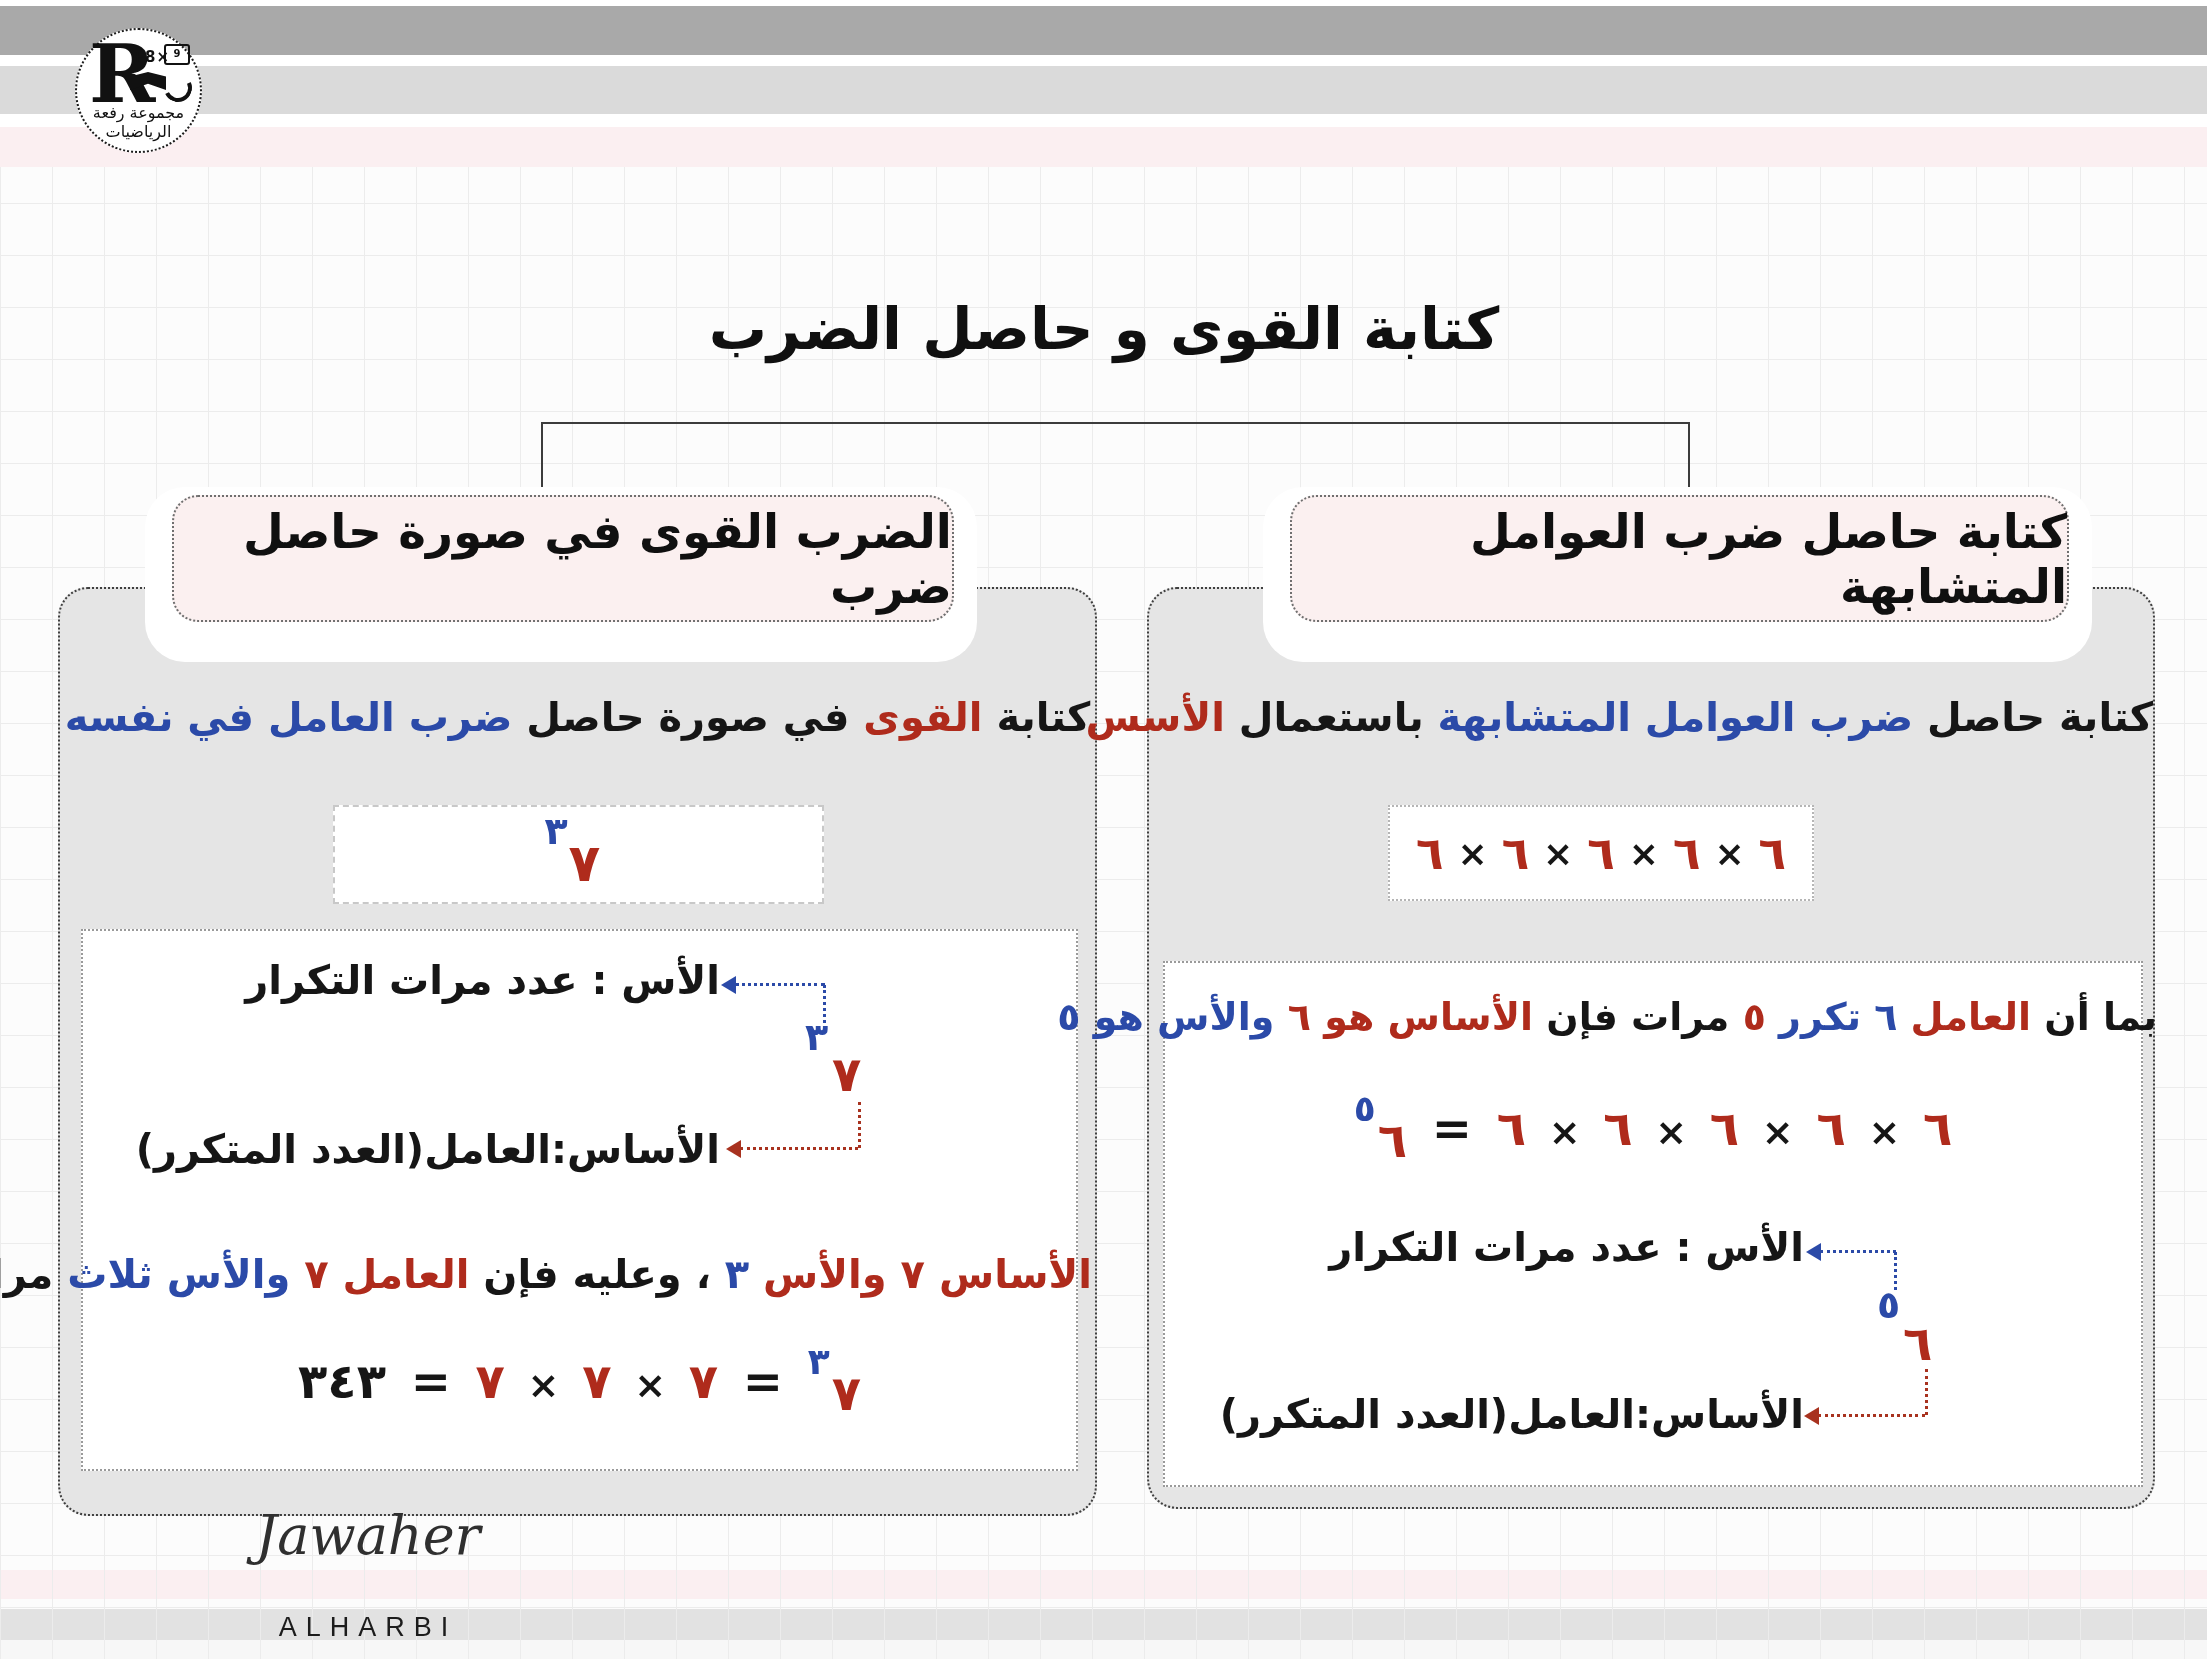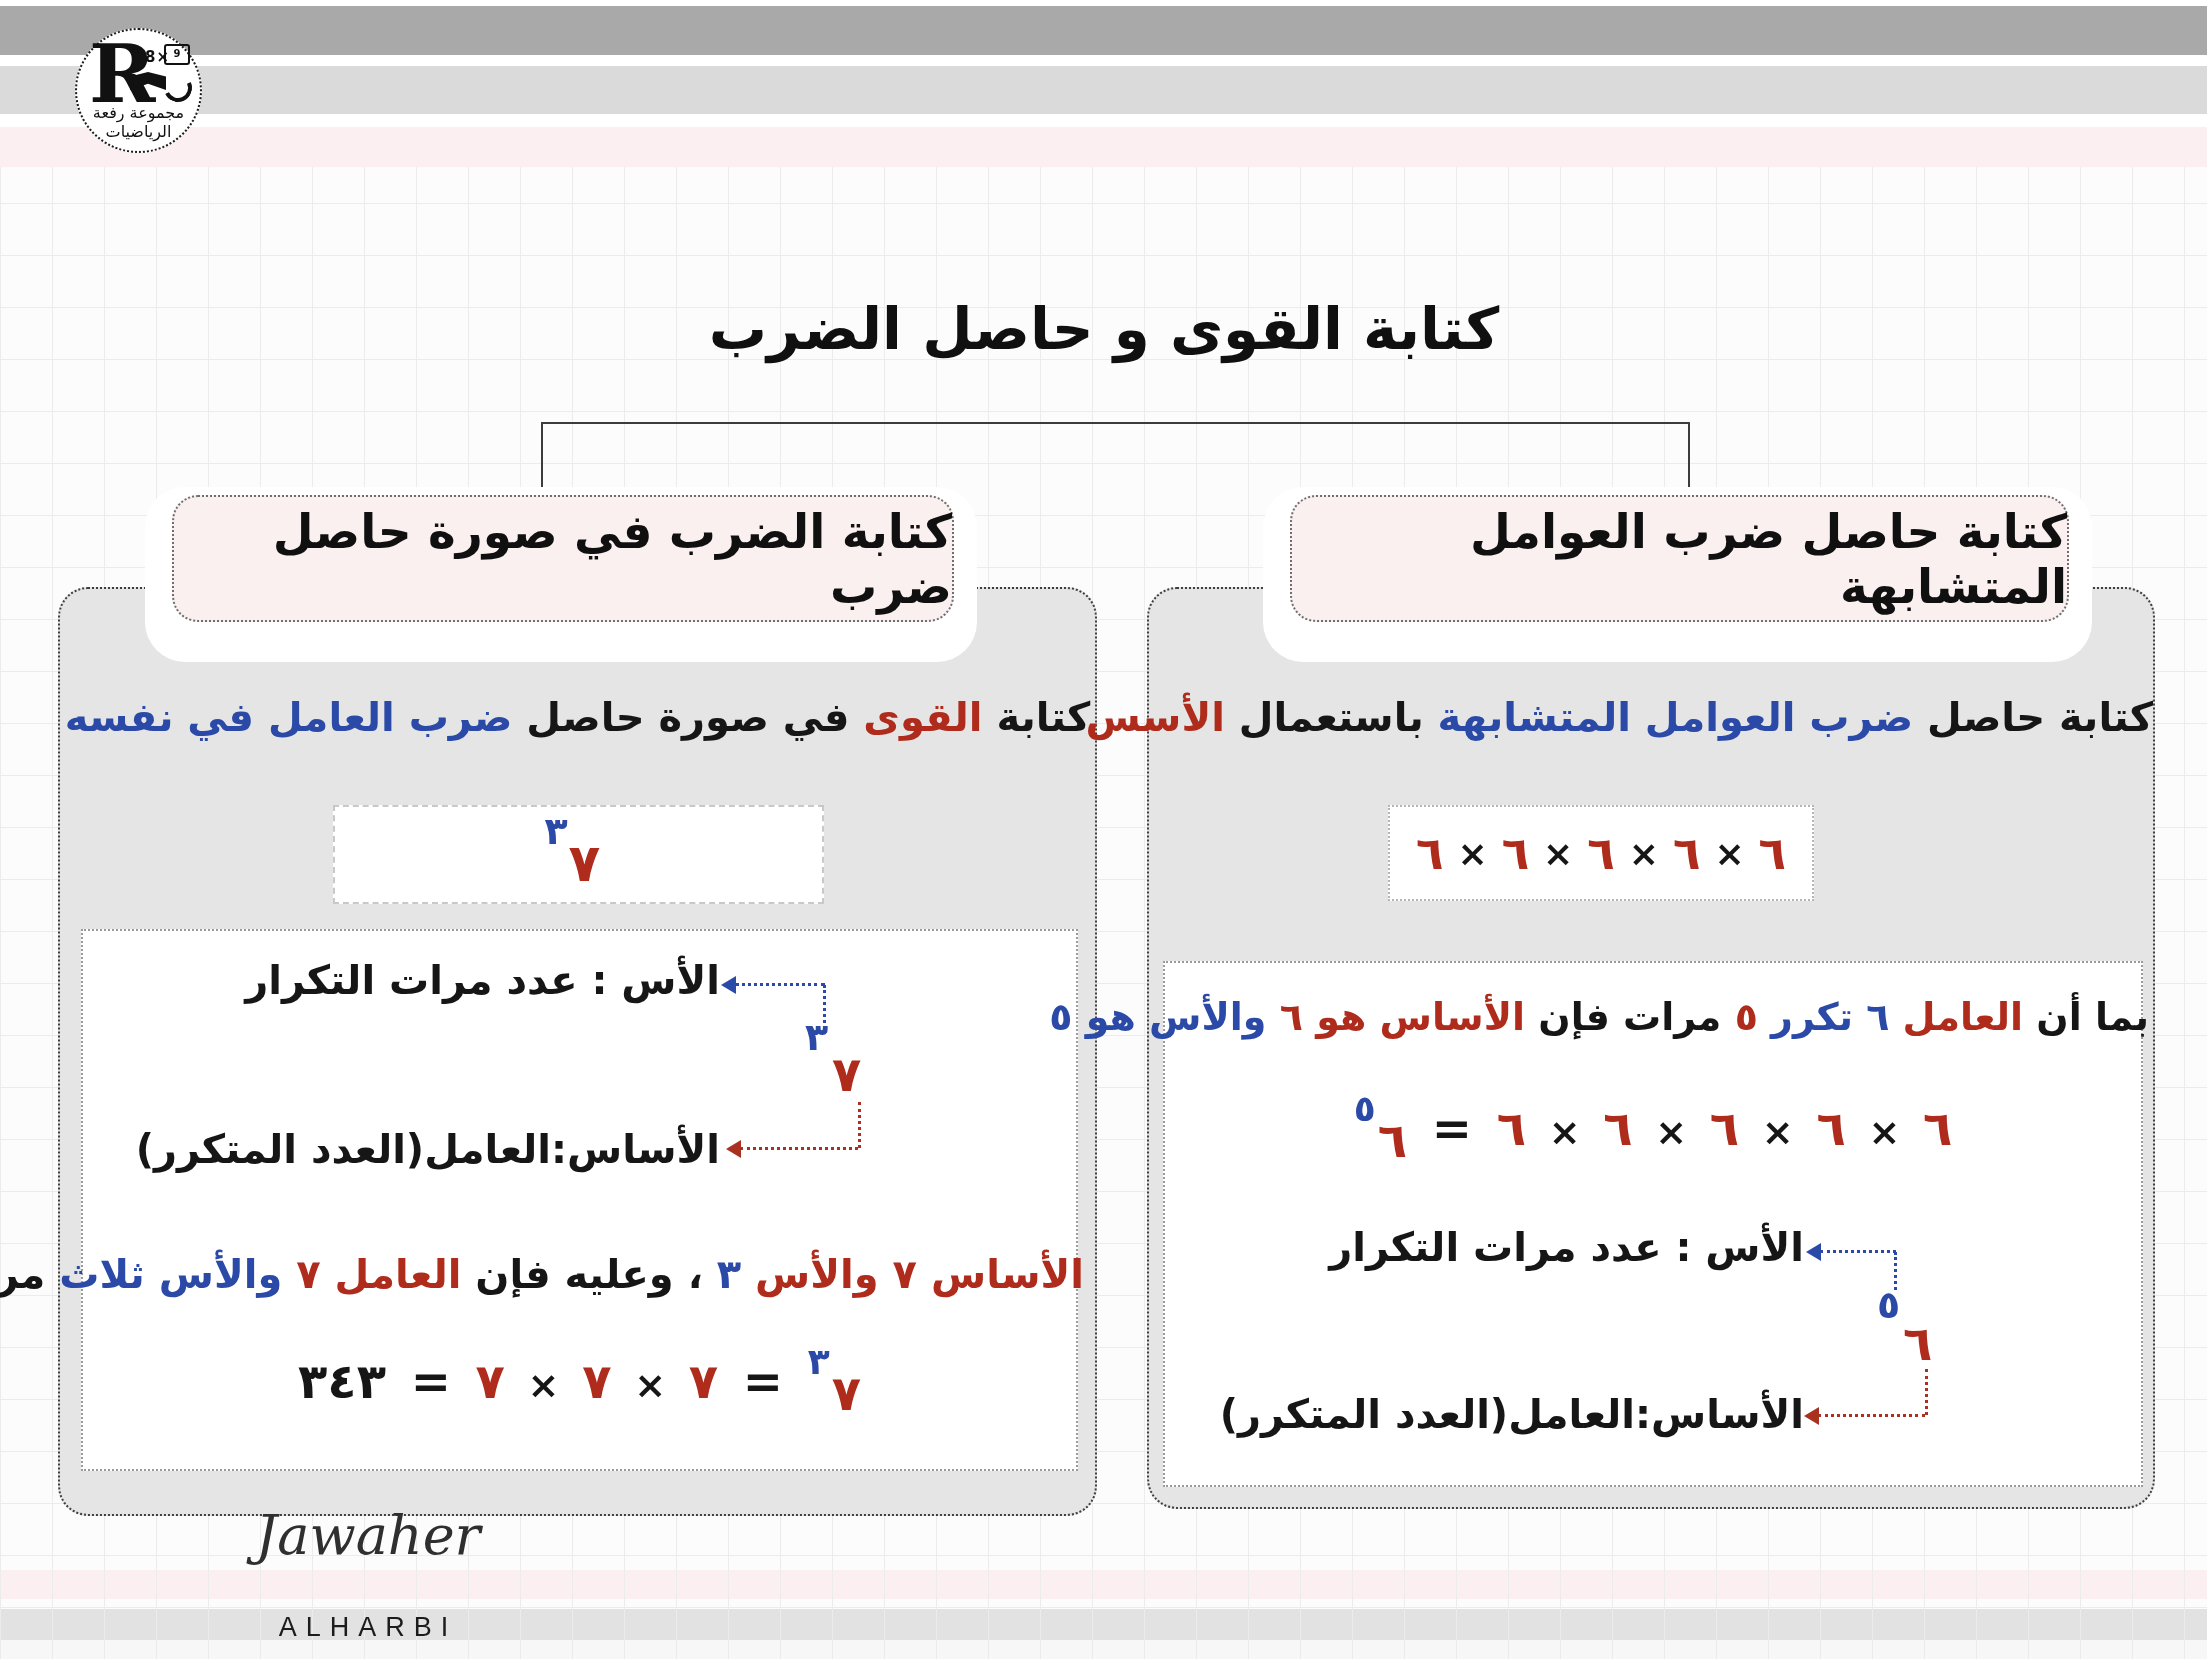--- a/index.html
+++ b/index.html
@@ -69,21 +69,21 @@
   
   .dlabel{position:absolute;font-size:40px;font-weight:700;color:#161616;white-space:nowrap;}
   .hline{position:absolute;height:0;border-top:3px dotted;}
   .vline{position:absolute;width:0;border-left:3px dotted;}
   .ahead{position:absolute;width:0;height:0;border-top:9px solid transparent;border-bottom:9px solid transparent;}
   .c-blue{border-color:#2b4aa8;} .c-red{border-color:#a8321f;}
   .ahead.c-blue{border-right:15px solid #2b4aa8;border-top-color:transparent;border-bottom-color:transparent;}
   .ahead.c-red{border-right:15px solid #a8321f;border-top-color:transparent;border-bottom-color:transparent;}
   .digit{position:absolute;font-weight:700;}
   
-  .ib-sentence{position:absolute;left:8px;width:100%;text-align:center;font-size:38px;font-weight:700;white-space:nowrap;}
+  .ib-sentence{position:absolute;left:16px;width:100%;text-align:center;font-size:38px;font-weight:700;white-space:nowrap;}
   .equation{position:absolute;left:0;width:100%;text-align:center;font-size:48px;font-weight:700;white-space:nowrap;}
   .equation .t{font-size:38px;margin:0 6px;} .equation .q{margin:0 8px;color:#161616;}
   .eqpow{display:inline-flex;align-items:flex-start;direction:ltr;}
   .eqpow .pe{font-size:36px;position:relative;top:-24px;margin-right:2px;}
   
   .sig-name{position:absolute;left:159px;top:1504px;width:418px;text-align:center;z-index:5;
             font-family:"DejaVu Serif",serif;font-style:italic;font-size:54px;color:#2f2f2f;direction:ltr;}
   .sig-surname{position:absolute;left:159px;top:1612px;width:418px;text-align:center;z-index:5;
             font-family:"Liberation Sans",sans-serif;font-size:27px;letter-spacing:9px;color:#1c1c1c;direction:ltr;}
 </style>
@@ -107,21 +107,21 @@
     <span class="logo-sub">مجموعة رفعة الرياضيات</span>
   </div>
 
   <div class="title">كتابة القوى و حاصل الضرب</div>
 
   <div class="bracket"></div>
 
   <div class="glow glow-left"></div>
   <div class="glow glow-right"></div>
   <div class="bubble bubble-left">
-    <span>كتابة الضرب في صورة حاصل ضرب</span>
+    <span>الضرب القوى في صورة حاصل ضرب</span>
   </div>
   <div class="bubble bubble-right">
     <span>كتابة حاصل ضرب العوامل المتشابهة</span>
   </div>
 
   <div class="panel panel-left">
 
     <div class="p-sentence">
       <span class="ink">كتابة </span><span class="red">القوى</span><span class="ink"> في صورة حاصل </span><span class="blue">ضرب العامل في نفسه</span>
     </div>

